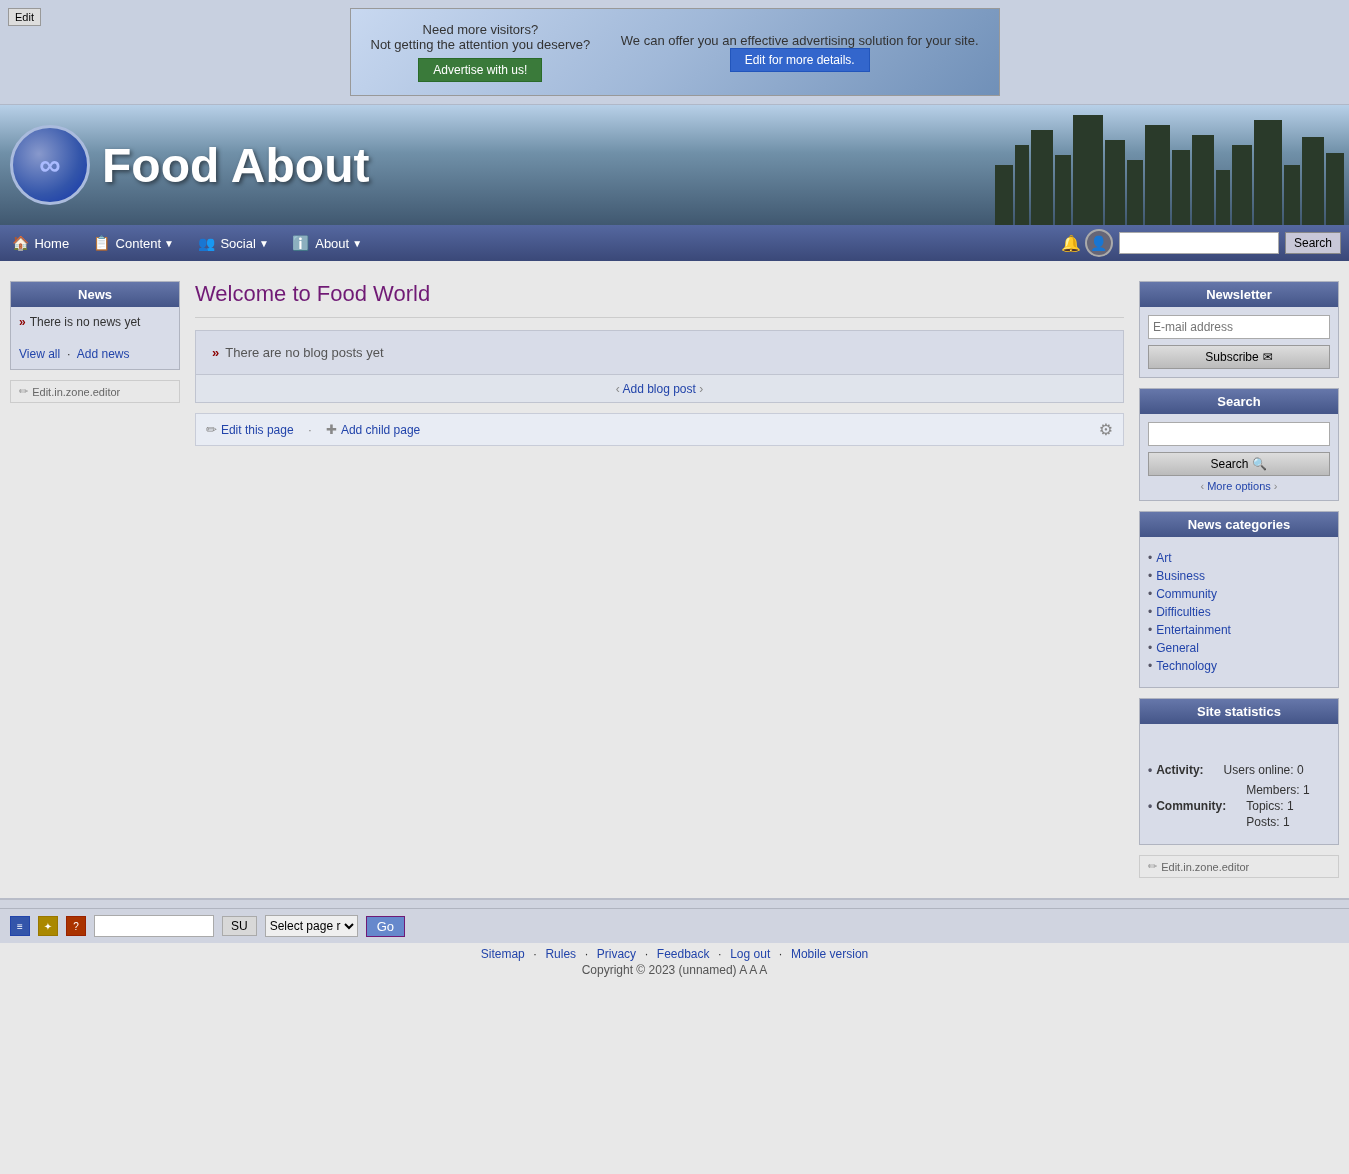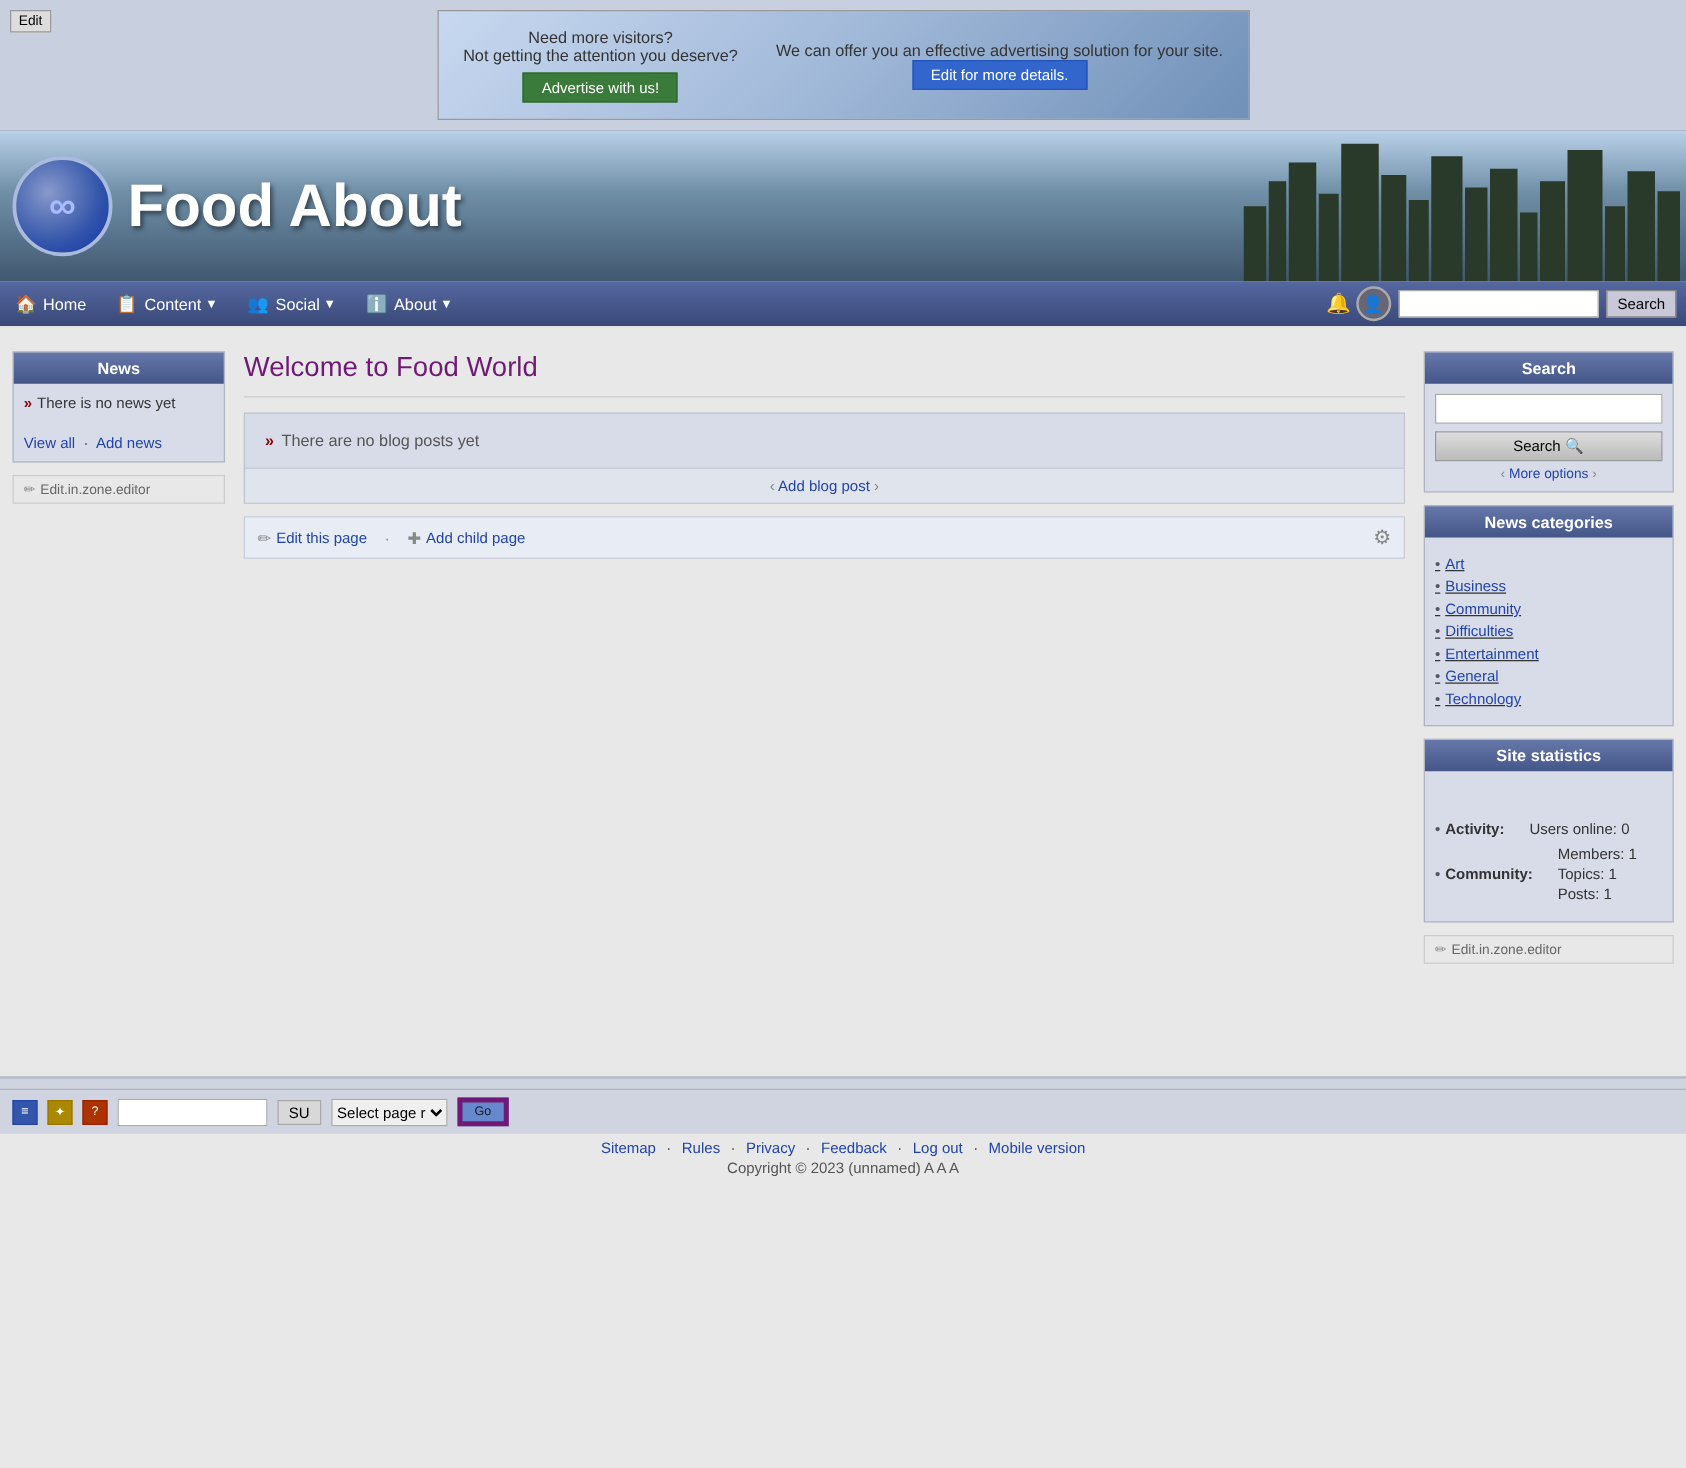--- a/index.html
+++ b/index.html
@@ -69,38 +69,38 @@
     .sidebar-widget { background: #d8dce8; border: 1px solid #b0b4c0; }
     .sidebar-widget-header { background: linear-gradient(to bottom, #6677aa, #445588); color: #fff; text-align: center; padding: 5px; font-size: 13px; font-weight: bold; }
     .sidebar-widget-body { padding: 8px; }
     .newsletter-input { width: 100%; height: 24px; border: 1px solid #aaa; padding: 0 4px; font-size: 12px; margin-bottom: 6px; background: #fff; }
     .subscribe-btn { display: flex; align-items: center; justify-content: center; gap: 4px; background: linear-gradient(to bottom, #ddd, #bbb); border: 1px solid #999; padding: 4px 10px; width: 100%; cursor: pointer; font-size: 12px; }
     .search-input { width: 100%; height: 24px; border: 1px solid #aaa; padding: 0 4px; font-size: 12px; margin-bottom: 6px; background: #fff; }
     .search-btn { display: flex; align-items: center; justify-content: center; gap: 4px; background: linear-gradient(to bottom, #ddd, #bbb); border: 1px solid #999; padding: 4px 10px; width: 100%; cursor: pointer; font-size: 12px; }
     .more-options-link { text-align: center; font-size: 11px; margin-top: 4px; }
     .more-options-link a { color: #2244aa; text-decoration: none; }
     .news-categories-list { list-style: none; padding: 4px 0; }
-    .news-categories-list li { padding: 2px 0; display: flex; align-items: flex-start; gap: 4px; font-size: 12px; text-decoration: underline; }
+    .news-categories-list li { padding: 2px 0; display: flex; align-items: flex-start; gap: 4px; font-size: 12px; }
     .news-categories-list li::before { content: "•"; color: #556; }
     .news-categories-list a { color: #2244aa; text-decoration: none; }
     .stats-list { list-style: none; padding: 4px 0; margin-top: 24px; }
     .stats-list > li { padding: 2px 0; font-size: 12px; font-weight: bold; display: flex; align-items: center; gap: 4px; }
     .stats-list > li::before { content: "•"; color: #556; }
     .stats-sub { list-style: none; padding-left: 16px; font-weight: normal; }
     .stats-sub li { padding: 1px 0; font-size: 12px; }
 
     
     .footer-bar { background: #d0d4e0; border-top: 1px solid #b0b4c0; padding: 6px 10px; display: flex; align-items: center; gap: 8px; }
     .footer-icon { width: 20px; height: 20px; background: #3355aa; color: #fff; font-size: 10px; display: flex; align-items: center; justify-content: center; cursor: pointer; border: 1px solid #2244aa; }
     .footer-icon-yellow { background: #aa8800; border-color: #997700; }
     .footer-icon-red { background: #aa3300; border-color: #992200; }
     .footer-input { height: 22px; width: 120px; border: 1px solid #aaa; padding: 0 4px; font-size: 12px; }
     .footer-su-btn { background: #d8d8d8; border: 1px solid #aaa; padding: 2px 8px; font-size: 12px; cursor: pointer; }
     .footer-select { height: 22px; border: 1px solid #aaa; font-size: 12px; }
-    .footer-go-btn { background: #6688cc; color: #0f172a; border: 4px solid #701a75; padding: 2px 10px; font-size: 10px; cursor: pointer; }
+    .footer-go-btn { background: #6688cc; color: #ffffff; border: 1px solid #701a75; padding: 2px 10px; font-size: 13px; cursor: pointer; }
     .footer-links { text-align: center; font-size: 12px; }
     .footer-links a { color: #2244aa; text-decoration: none; margin: 0 5px; }
     .footer-copyright { text-align: center; font-size: 12px; color: #555; margin-top: 2px; }
     .footer-bottom { padding: 4px 10px 8px; background: #e8e8e8; }
 
     .double-arrow { color: #8b0000; font-weight: bold; }
   </style>
 </head>
 <body>
 
@@ -233,20 +233,30 @@
       <a href="#" class="page-action-link">
         <span class="action-icon">✚</span>
         <span>Add child page</span>
       </a>
       <span class="gear-icon-btn">⚙</span>
     </div>
   </div>
 
   <div class="right-sidebar">
 
+    <div class="sidebar-widget">
+      <div class="sidebar-widget-header">Newsletter</div>
+      <div class="sidebar-widget-body">
+        <input class="newsletter-input" type="text" placeholder="E-mail address" style="">
+        <button class="subscribe-btn">
+          <span>Subscribe</span>
+          <span>✉</span>
+        </button>
+      </div>
+    </div>
 
     <div class="sidebar-widget">
       <div class="sidebar-widget-header">Search</div>
       <div class="sidebar-widget-body">
         <input class="search-input" type="text" style="">
         <button class="search-btn">
           <span>Search</span>
           <span>🔍</span>
         </button>
         <div class="more-options-link">

